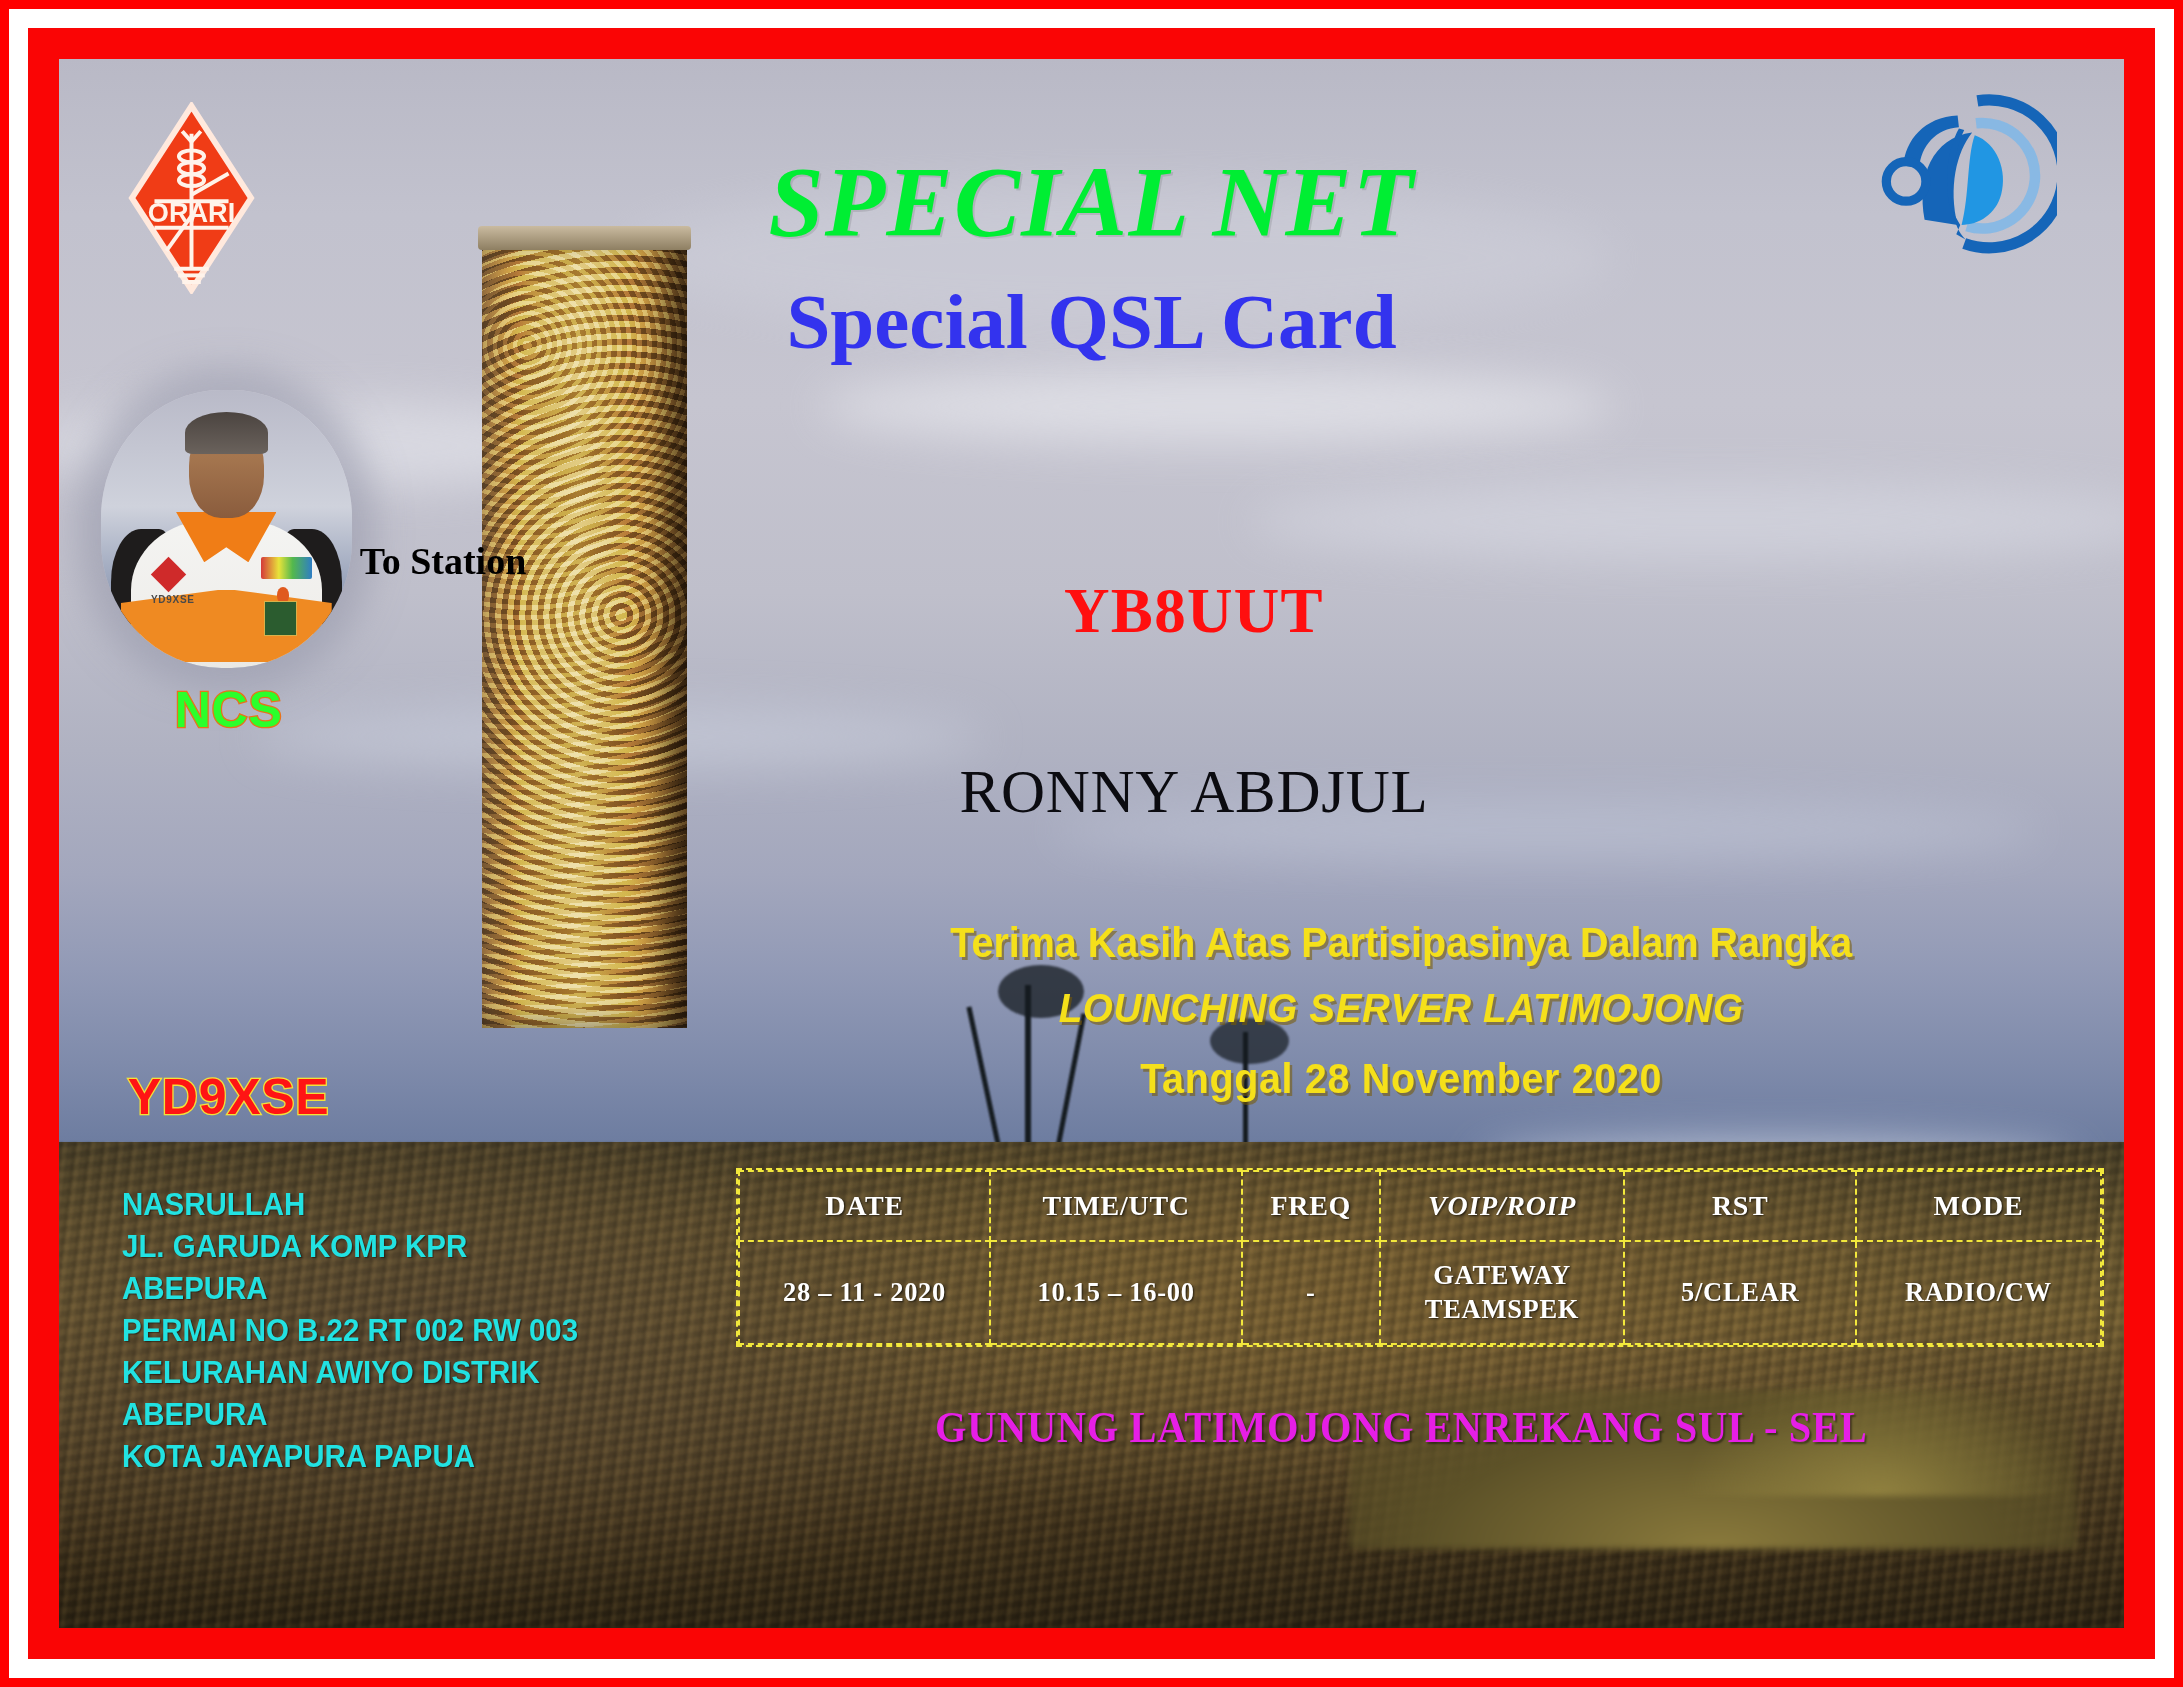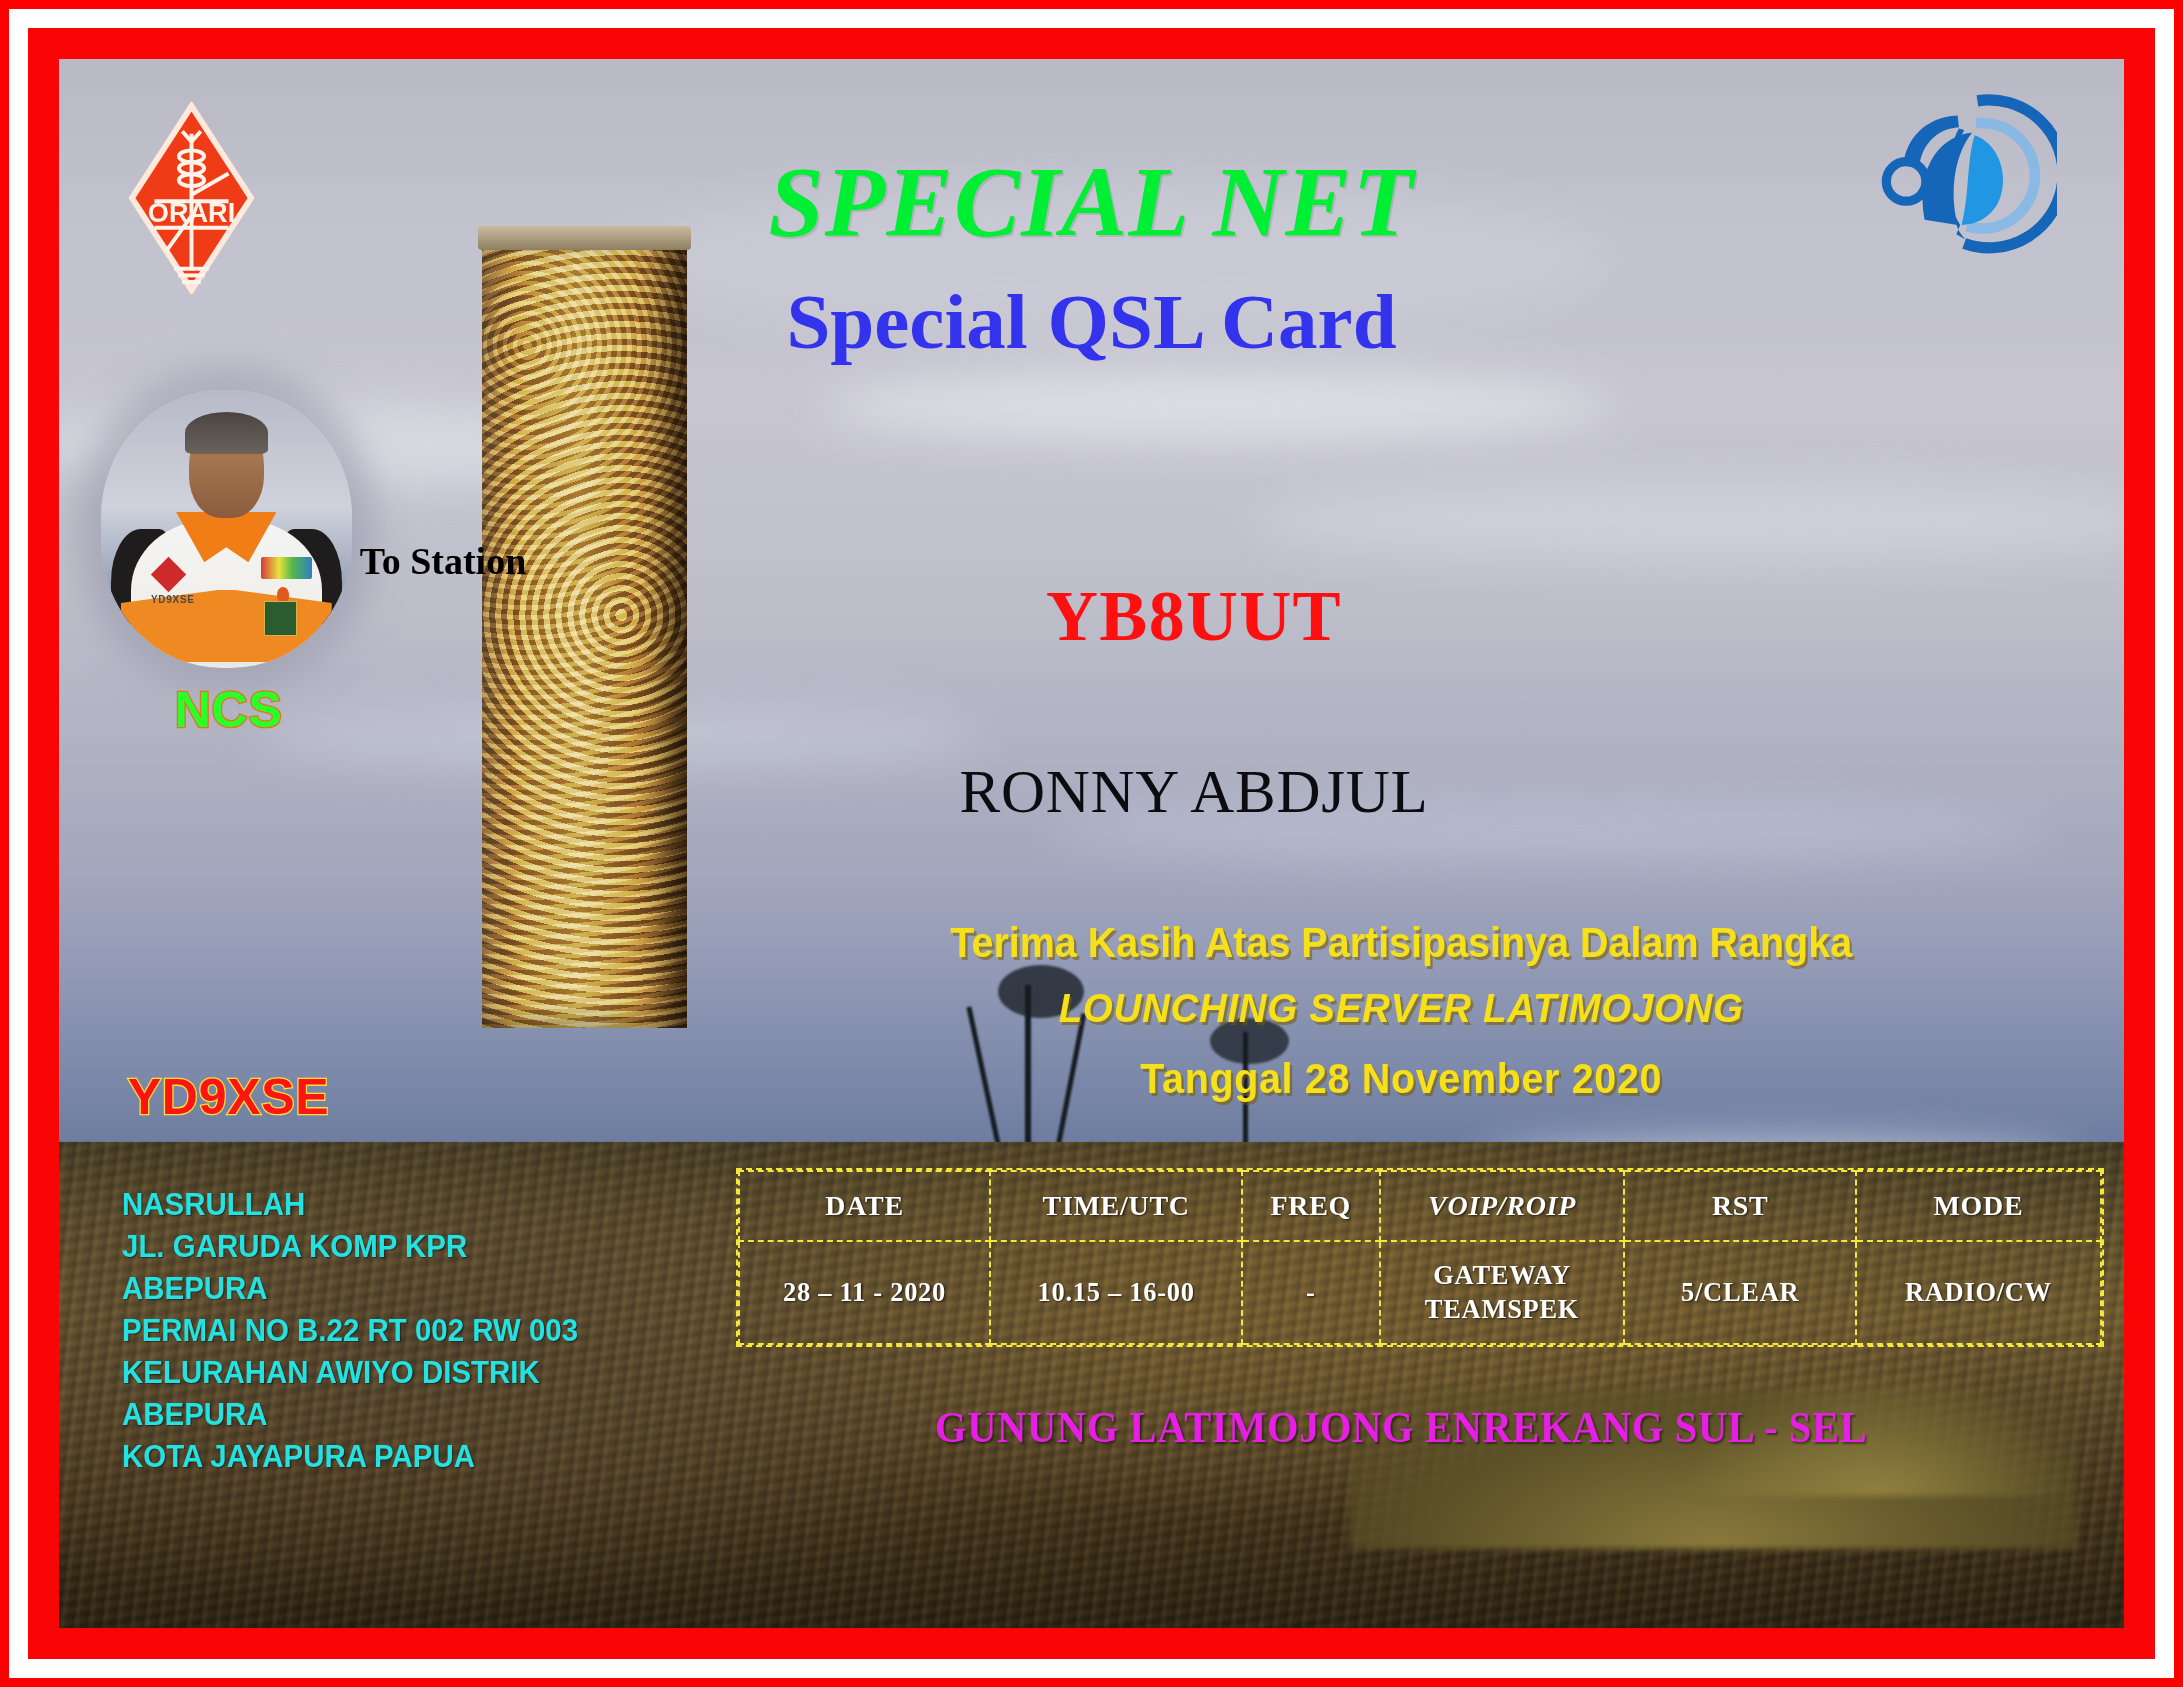--- a/index.html
+++ b/index.html
@@ -86,21 +86,21 @@
   #title1{left:0;right:0;top:86px;text-align:center;font-size:99px;font-weight:bold;font-style:italic;
     color:#00ee33;font-family:"Liberation Serif",serif;letter-spacing:1.3px;
     text-shadow:2px 2px 0 rgba(0,0,0,.10);}
   #title2{left:0;right:0;top:218px;text-align:center;font-size:79px;font-weight:bold;color:#3333ee;
     font-family:"Liberation Serif",serif;}
   #tostation{left:301px;top:480px;font-size:38px;font-weight:bold;color:#000000;font-family:"Liberation Serif",serif;}
   #ncs{left:116px;top:622px;font-size:50px;font-weight:bold;color:#2bff2b;font-family:"Liberation Sans",sans-serif;
     -webkit-text-stroke:2.6px #e8721a;paint-order:stroke fill;letter-spacing:0.7px;}
   #ydcall{left:69px;top:1009px;font-size:50px;font-weight:bold;color:#ff1414;font-family:"Liberation Sans",sans-serif;
     -webkit-text-stroke:2.6px #f2e23a;paint-order:stroke fill;letter-spacing:0.7px;}
-  #callsign{left:0;right:0;top:516px;text-align:center;font-size:72px;font-weight:bold;color:#ff0f0f;
+  #callsign{left:0;right:0;top:516px;text-align:center;font-size:63px;font-weight:bold;color:#ff0f0f;
     font-family:"Liberation Serif",serif;letter-spacing:1.3px;margin-left:205px;}
   #opname{left:0;right:0;top:698px;text-align:center;font-size:61px;color:#0b0b10;
     font-family:"Liberation Serif",serif;margin-left:205px;letter-spacing:0.7px;}
 
   .ybox{position:absolute;left:698px;right:79px;text-align:center;color:#f5e01a;
     font-family:"Liberation Sans",sans-serif;font-weight:bold;
     text-shadow:2.6px 2.6px 0 rgba(120,90,0,.55);}
   #thanks{top:860px;font-size:42px;letter-spacing:0px;transform:scaleX(.94);}
   #event{top:926px;font-size:41px;font-style:italic;letter-spacing:0.7px;transform:scaleX(.94);}
   #eventdate{top:996px;font-size:42px;letter-spacing:0.7px;transform:scaleX(.94);}

